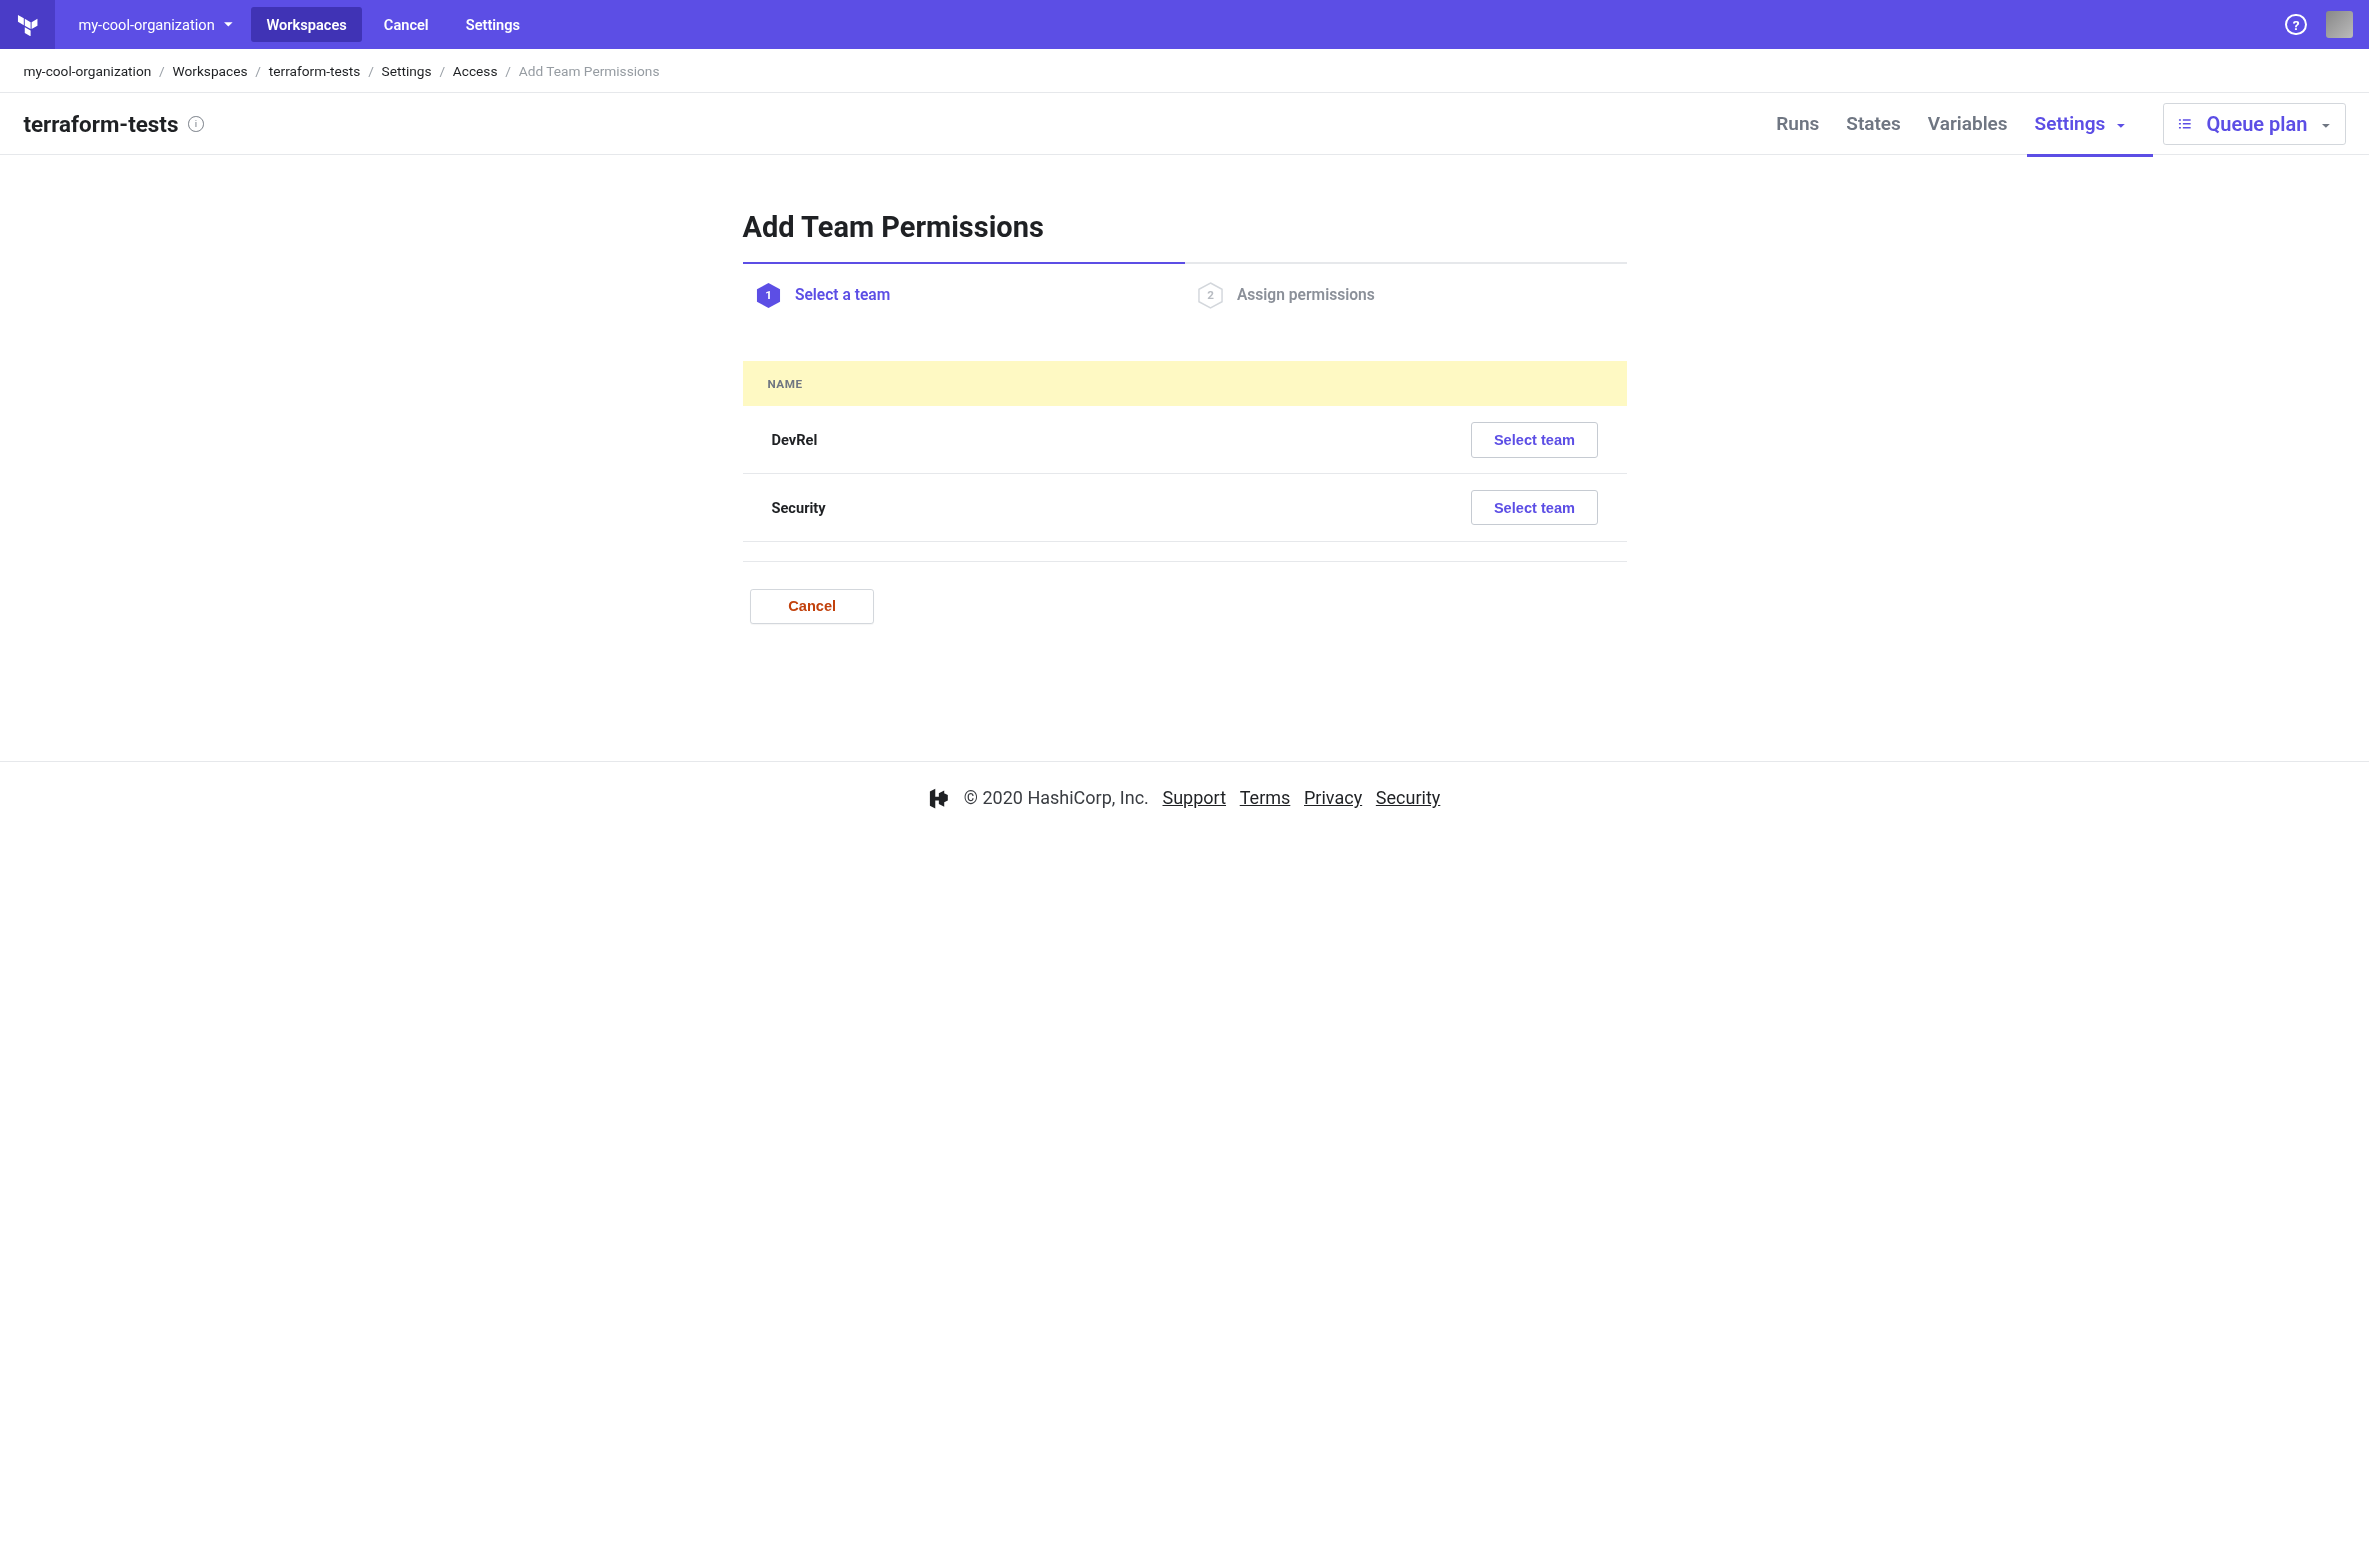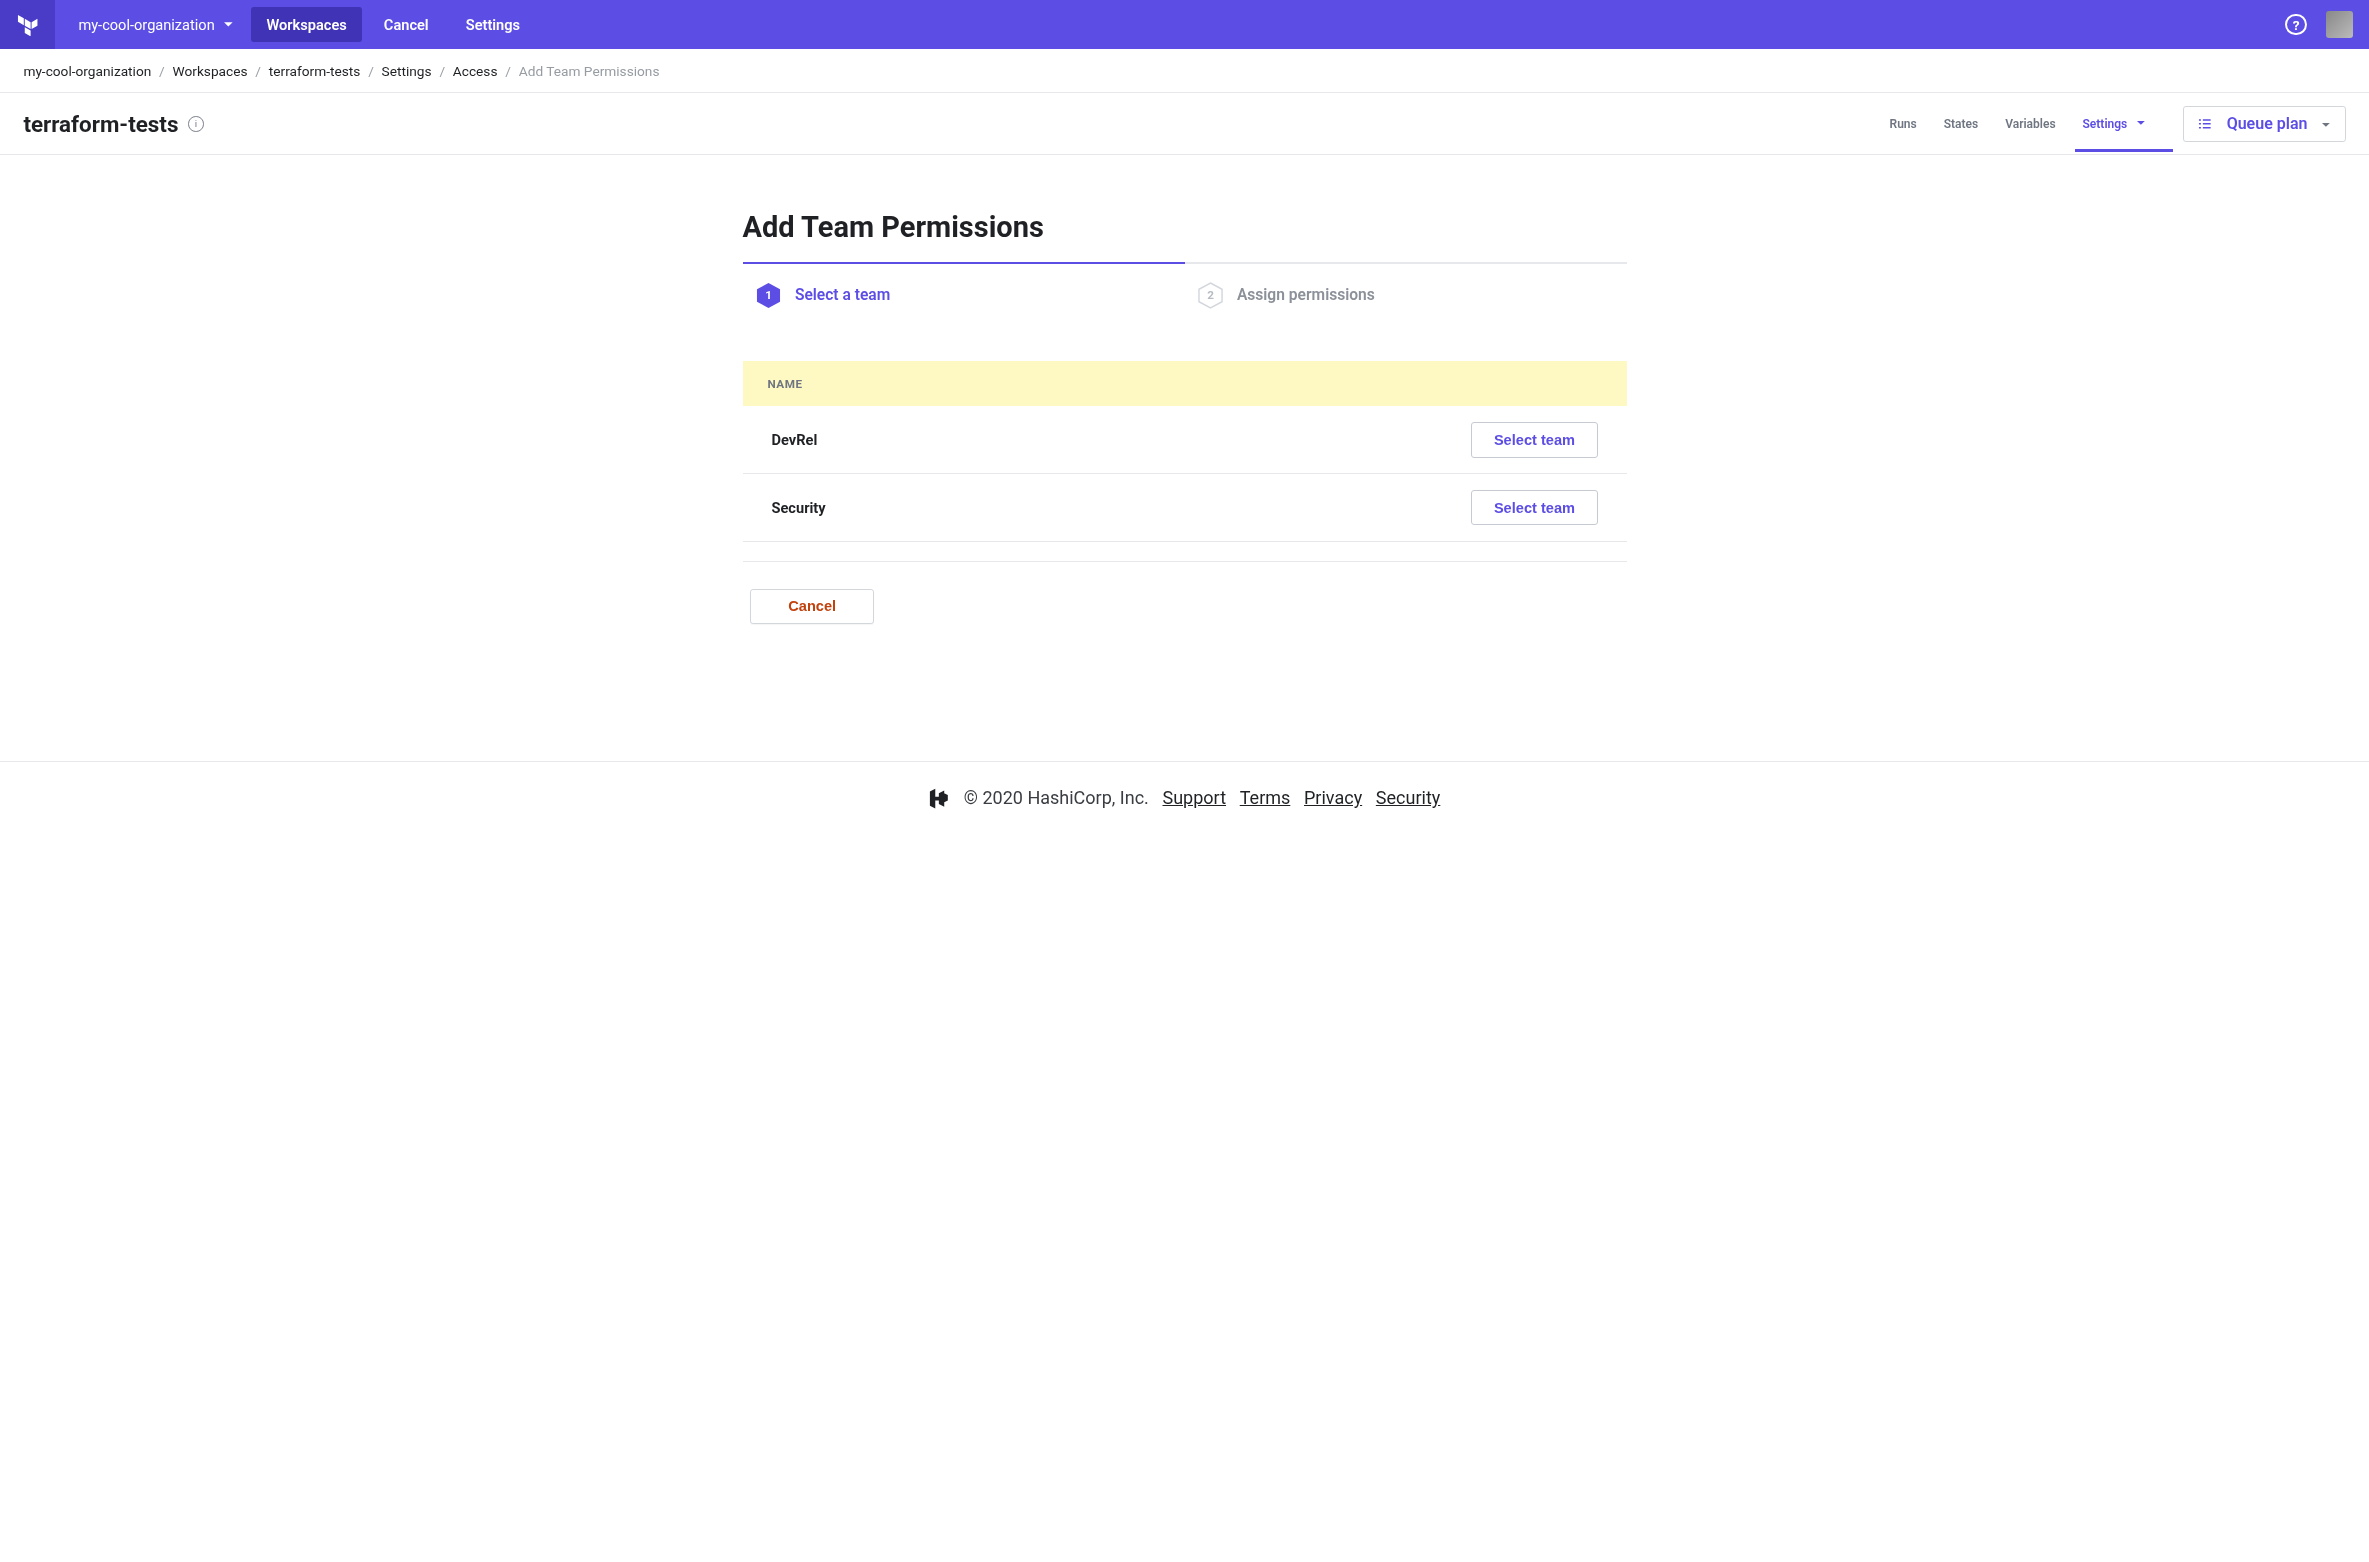--- a/index.html
+++ b/index.html
@@ -102,21 +102,21 @@
       font-size: 9.8px; color: #7b818a;
       font-weight: 400;
     }
     .ws-nav {
       margin-left: auto;
       display: flex;
       align-items: center;
       gap: 27px;
     }
     .ws-nav-item {
-      font-size: 12px;
+      font-size: 19px;
       font-weight: 600;
       color: #6f7682;
       cursor: pointer;
       padding: 20.5px 0;
       position: relative;
     }
     .ws-nav-item.active { color: #5c4ee5; }
     .ws-nav-item.active::after {
       content: '';
       position: absolute;
@@ -127,21 +127,21 @@
     .ws-nav-item .chevron { margin-left: 5.9px; font-size: 10.7px; }
     .queue-btn {
       border: 1px solid #d3d7dc;
       border-radius: 2.9px;
       padding: 7.8px 13.7px;
       display: flex;
       align-items: center;
       gap: 13.7px;
       color: #5c4ee5;
       font-weight: 600;
-      font-size: 16px;
+      font-size: 20px;
       cursor: pointer;
       margin-left: 9.8px;
     }
     .queue-icon {
       width: 15.6px; height: 15.6px;
       display: flex;
     }
     
     
     .main {

